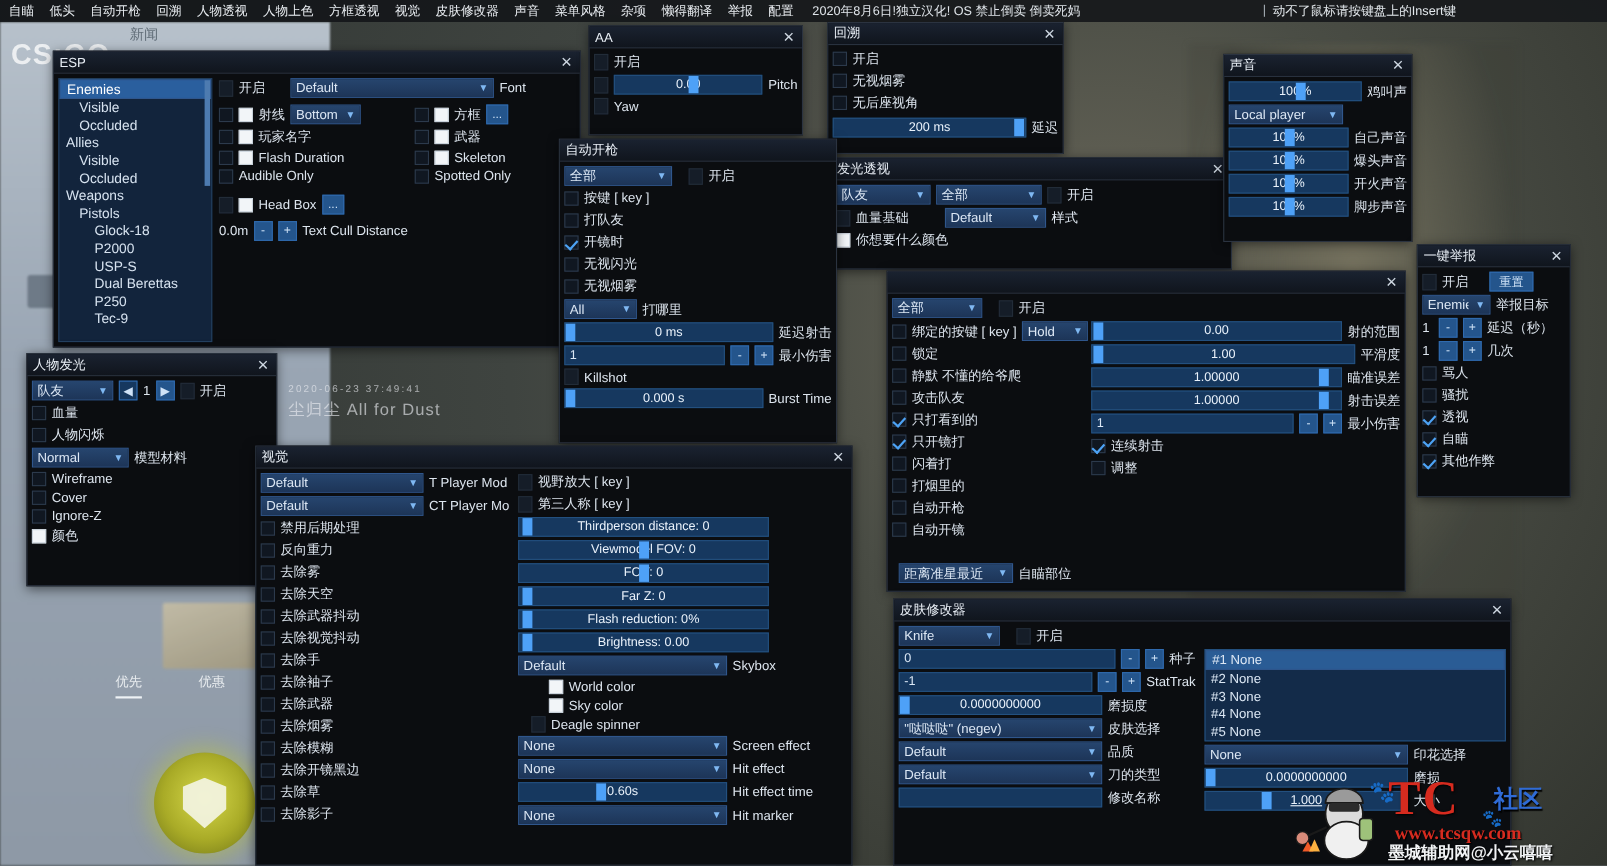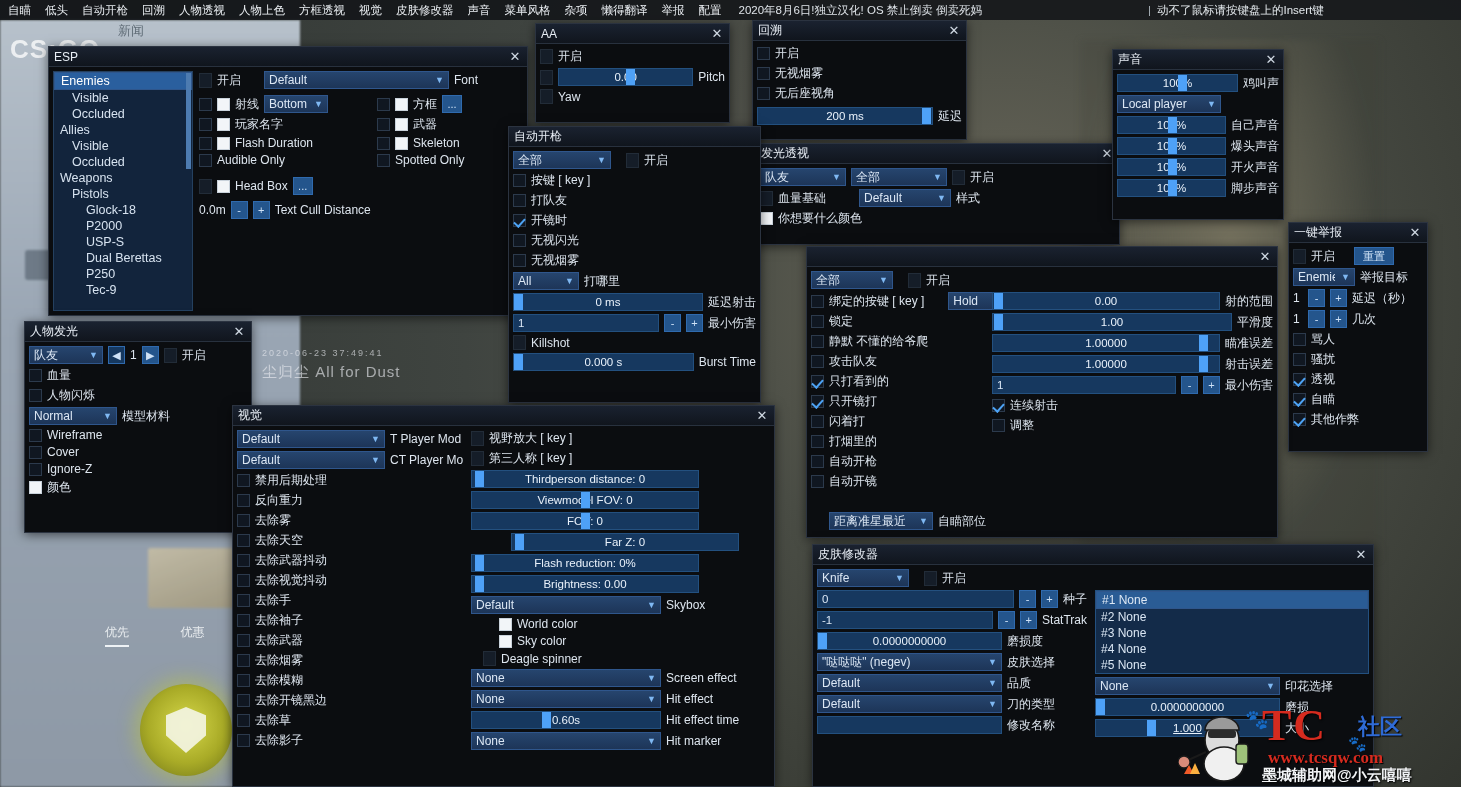--- a/index.html
+++ b/index.html
@@ -67,21 +67,21 @@
   }
   .bg-mid-text {
     position:absolute; left:262px; top:348px; width:220px;
     color:rgba(235,238,242,.62); filter:blur(.7px);
   }
   .bg-mid-text .l1{ font-size:9px; letter-spacing:2px; }
   .bg-mid-text .l2{ font-size:15px; margin-top:5px; letter-spacing:1px;}
   .bg-tabs {
     position:absolute; left:105px; top:612px; width:175px;
     display:flex; justify-content:space-between;
-    color:#e8ecef; font-size:12px; filter:blur(.4px);margin-top:12px;
+    color:#e8ecef; font-size:12px; filter:blur(.4px);
   }
   .bg-tabs span:first-child{ border-bottom:2px solid #eef2f5; padding-bottom:4px;}
   .bg-medal {
     position:absolute; left:140px; top:684px; width:92px; height:92px;
     border-radius:50%;
     background:radial-gradient(circle at 50% 45%, #d6d84a 0%, #a9ab27 55%, #6e7317 100%);
     box-shadow:0 0 18px 6px rgba(190,200,60,.45);
     display:flex; align-items:center; justify-content:center;
   }
   .bg-medal::after{
@@ -707,21 +707,21 @@
         <span class="ar">▼</span>
       </span>
       <span class="chk slim" style="margin-left:10px;"></span>
       <span class="lbl">开启</span>
     </div>
     <div style="display:flex;gap:6px;margin-top:3px;">
       <div id="aimbot-left" style="width:175px;">
           <div class="row">
             <span class="chk"></span>
             <span class="lbl">绑定的按键 [ key ]</span>
-            <span class="sel" style="width: 52px; margin-left: 19px;">
+            <span class="sel" style="width: 52px;">
               <span class="cv">Hold</span>
               <span class="ar">▼</span>
             </span>
           </div>
           <div class="row">
             <span class="chk"></span>
             <span class="lbl">锁定</span>
           </div>
           <div class="row">
             <span class="chk"></span>
@@ -794,21 +794,21 @@
           <div class="row">
             <span class="chk on"></span>
             <span class="lbl">连续射击</span>
           </div>
           <div class="row">
             <span class="chk"></span>
             <span class="lbl">调整</span>
           </div>
         </div>
     </div>
-    <div class="row" style="position:absolute;left:22px;bottom:4px;">
+    <div class="row" style="position:absolute;left:10px;bottom:4px;">
       <span class="sel" style="width:104px;">
         <span class="cv">距离准星最近</span>
         <span class="ar">▼</span>
       </span>
       <span class="lbl">自瞄部位</span>
     </div>
   </div>
 </div>
 
 <div class="win" id="visuals">
@@ -916,21 +916,21 @@
                 <span>Viewmodel FOV: 0</span>
               </span>
             </div>
             <div class="row">
               <span class="slider" style="width: 228px;">
                 <span class="knob" style="left: calc(50% - 4px);"></span>
                 <span>FOV: 0</span>
               </span>
             </div>
             <div class="row">
-              <span class="slider" style="width: 228px; margin-left: 40px;">
+              <span class="slider" style="width: 228px;">
                 <span class="knob" style="left: calc(3% - 4px);"></span>
                 <span>Far Z: 0</span>
               </span>
             </div>
             <div class="row">
               <span class="slider" style="width: 228px;">
                 <span class="knob" style="left: calc(3% - 4px);"></span>
                 <span>Flash reduction: 0%</span>
               </span>
             </div>

